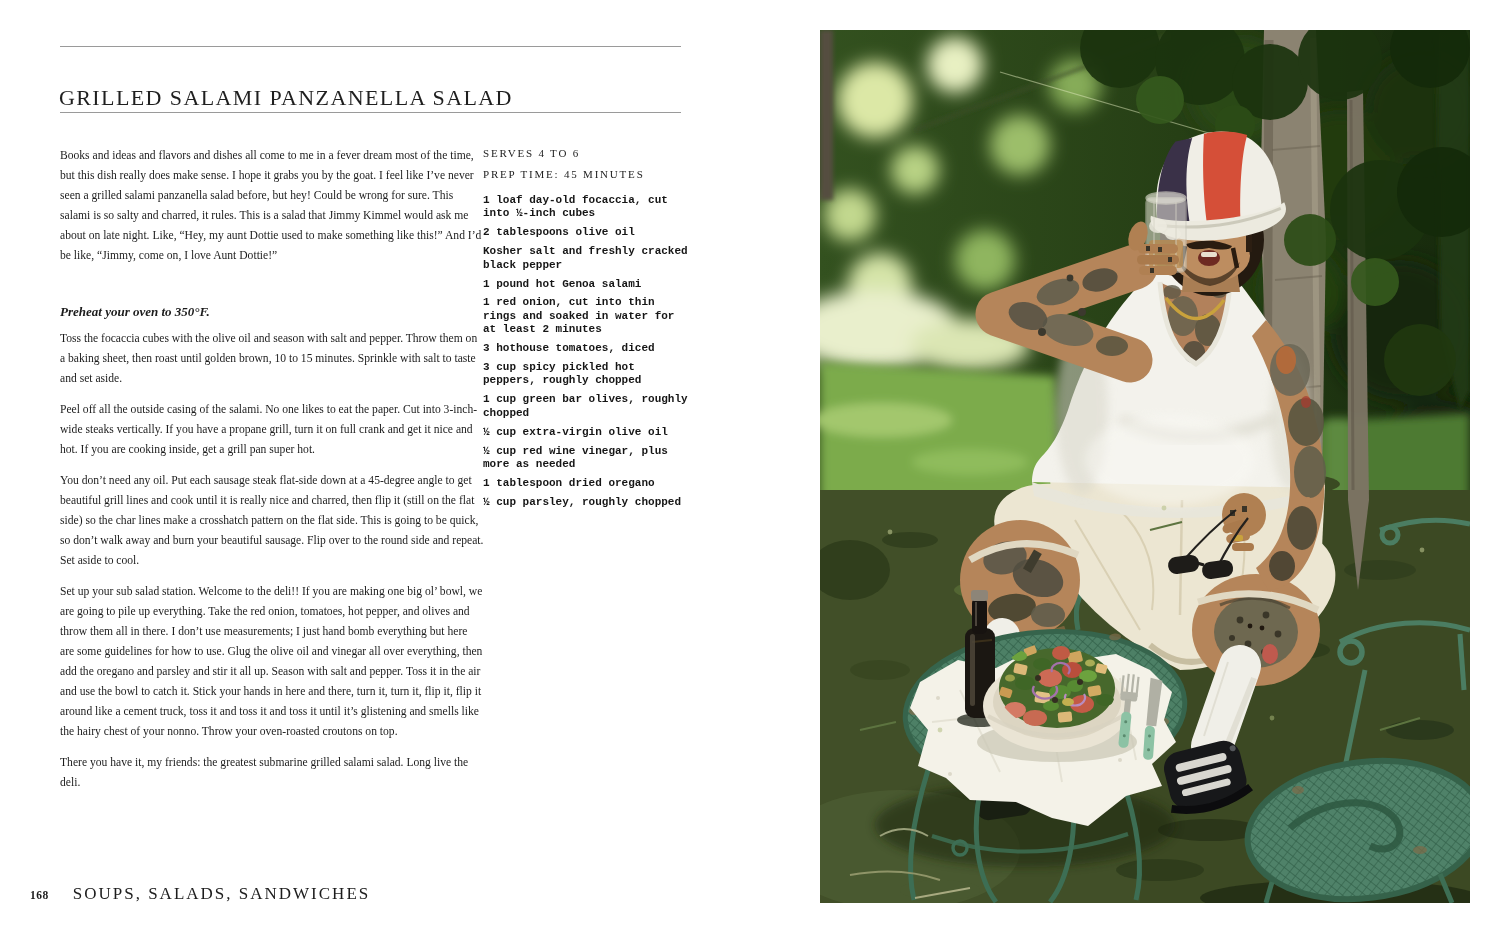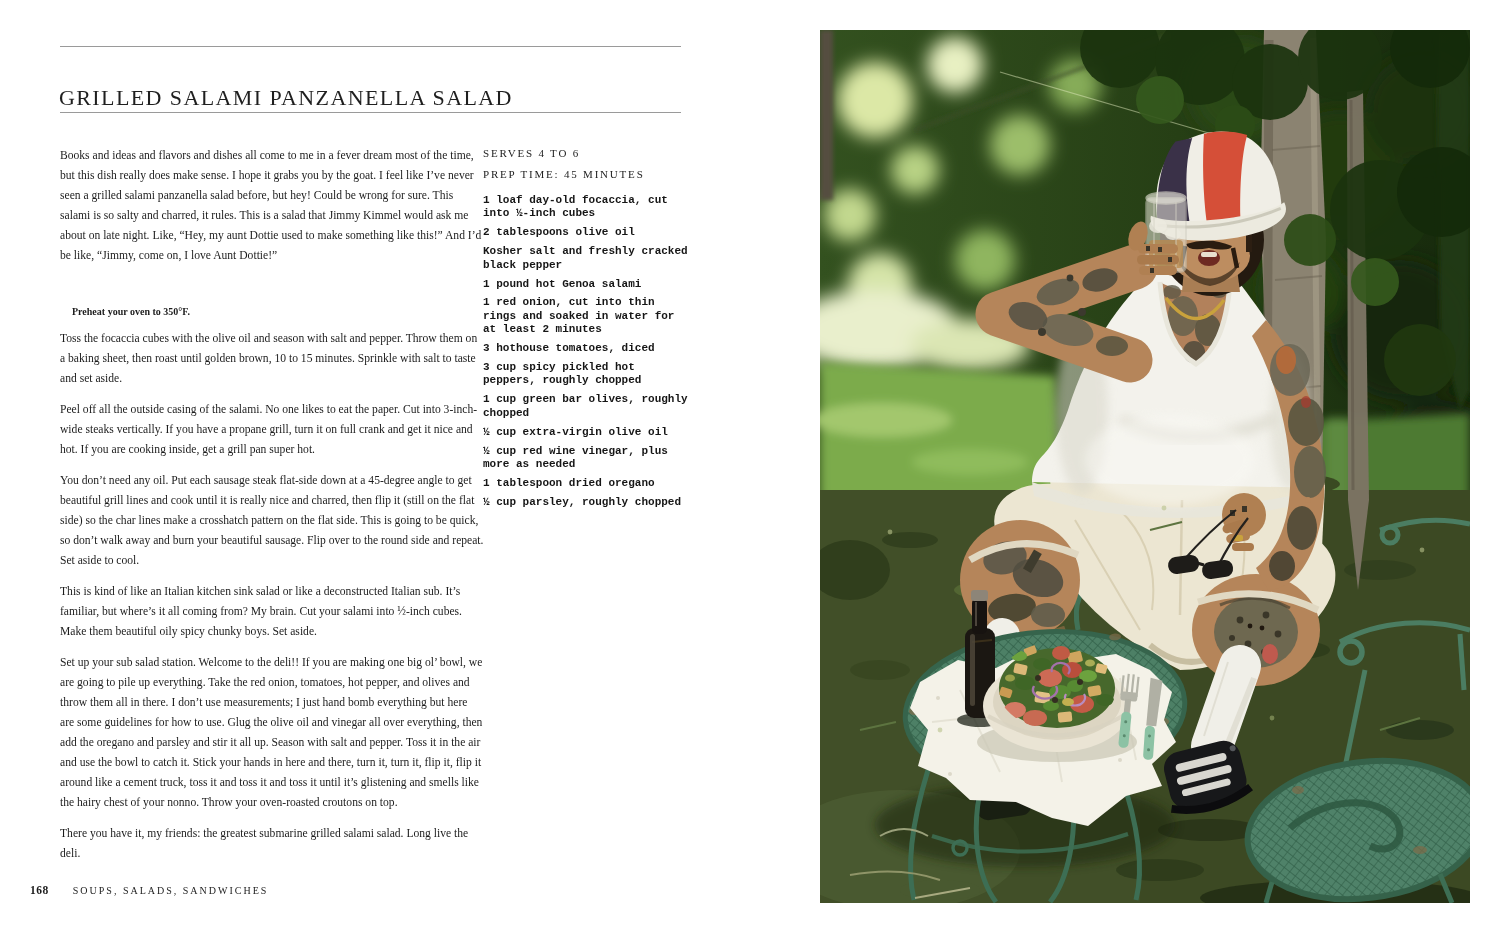--- a/index.html
+++ b/index.html
@@ -5,48 +5,47 @@
   html,body{margin:0;padding:0;background:#fff;}
   .page{position:relative;width:1500px;height:938px;background:#ffffff;overflow:hidden;
         font-family:"Liberation Serif","DejaVu Serif",serif;color:#1c1c1c;padding-left:25px;}
   .rule{position:absolute;left:60px;width:621px;height:1px;background:#9a9a9a;}
   .rule-top{top:46px;}
   .rule-bottom{top:112px;}
   .title{position:absolute;left:59px;top:70px;font-size:22px;letter-spacing:1.4px;
          color:#1f1f1f;font-weight:400;white-space:nowrap;}
   .bodycol{position:absolute;left:60px;top:146px;width:424px;font-size:11.6px;line-height:20px;}
   .headnote{margin:0 0 36px 0;}
-  .preheat{margin:0 0 7px 12px;font-weight:bold;font-size:10px;}
+  .preheat{margin:0 0 7px 0;font-style:italic;font-weight:bold;font-size:13px;}
   .step{margin:0 0 11px 0;}
   .closing{margin:0;}
   .metacol{position:absolute;left:483px;top:147px;width:207px;}
   .metaline{font-size:11px;letter-spacing:1.8px;color:#222;margin:0 0 9px 0;}
   .ing-list{margin-top:14px;}
   .ing{font-weight:bold;font-size:11px;line-height:13.4px;margin:0 0 5.5px 0;color:#161616;font-family:Liberation Mono, monospace;}
   .footer{position:absolute;left:30px;top:884px;font-size:11.5px;white-space:nowrap;}
   .footer .num{font-weight:bold;letter-spacing:.5px;margin-right:24px;}
-  .footer .sec{letter-spacing:2px;font-size:10px;}
+  .footer .sec{letter-spacing:2px;font-size:17px;}
   .photo{position:absolute;left:820px;top:30px;width:650px;height:873px;overflow:hidden;background:#24401a;}
 </style>
 </head>
 <body>
 
 <div class="page">
 
   <div class="rule rule-top"></div>
   <h1 class="title">GRILLED SALAMI PANZANELLA SALAD</h1>
   <div class="rule rule-bottom"></div>
 
   <div class="bodycol">
     <p class="headnote">Books and ideas and flavors and dishes all come to me in a fever dream most of the time, but this dish really does make sense. I hope it grabs you by the goat. I feel like I’ve never seen a grilled salami panzanella salad before, but hey! Could be wrong for sure. This salami is so salty and charred, it rules. This is a salad that Jimmy Kimmel would ask me about on late night. Like, “Hey, my aunt Dottie used to make something like this!” And I’d be like, “Jimmy, come on, I love Aunt Dottie!”</p>
     <p class="preheat">Preheat your oven to 350°F.</p>
     <p class="step">Toss the focaccia cubes with the olive oil and season with salt and pepper. Throw them on a baking sheet, then roast until golden brown, 10 to 15 minutes. Sprinkle with salt to taste and set aside.</p>
     <p class="step">Peel off all the outside casing of the salami. No one likes to eat the paper. Cut into 3-inch-wide steaks vertically. If you have a propane grill, turn it on full crank and get it nice and hot. If you are cooking inside, get a grill pan super hot.</p>
     <p class="step">You don’t need any oil. Put each sausage steak flat-side down at a 45-degree angle to get beautiful grill lines and cook until it is really nice and charred, then flip it (still on the flat side) so the char lines make a crosshatch pattern on the flat side. This is going to be quick, so don’t walk away and burn your beautiful sausage. Flip over to the round side and repeat. Set aside to cool.</p>
-    <p class="step">This is kind of like an Italian kitchen sink salad or like a deconstructed Italian sub. It’s familiar, but where’s it all coming from? My brain. Cut your salami into ½-inch cubes. Make them beautiful oily spicy chunky boys. Set aside.</p>
     <p class="step">Set up your sub salad station. Welcome to the deli!! If you are making one big ol’ bowl, we are going to pile up everything. Take the red onion, tomatoes, hot pepper, and olives and throw them all in there. I don’t use measurements; I just hand bomb everything but here are some guidelines for how to use. Glug the olive oil and vinegar all over everything, then add the oregano and parsley and stir it all up. Season with salt and pepper. Toss it in the air and use the bowl to catch it. Stick your hands in here and there, turn it, turn it, flip it, flip it around like a cement truck, toss it and toss it and toss it until it’s glistening and smells like the hairy chest of your nonno. Throw your oven-roasted croutons on top.</p>
     <p class="closing">There you have it, my friends: the greatest submarine grilled salami salad. Long live the deli.</p>
   </div>
 
   <div class="metacol">
     <p class="metaline">SERVES 4 TO 6</p>
     <p class="metaline">PREP TIME: 45 MINUTES</p>
     <div class="ing-list">
       <p class="ing">1 loaf day-old focaccia, cut into ½-inch cubes</p>
       <p class="ing">2 tablespoons olive oil</p>

